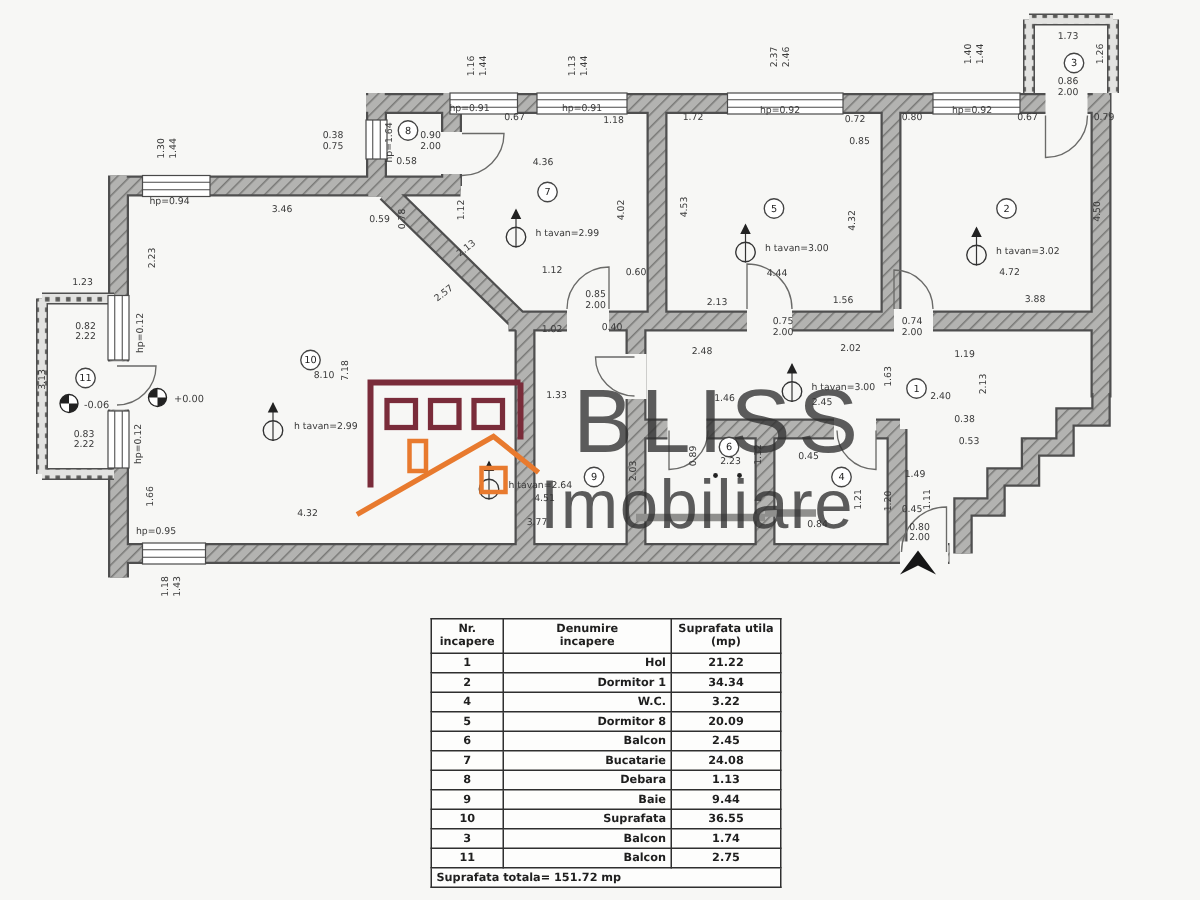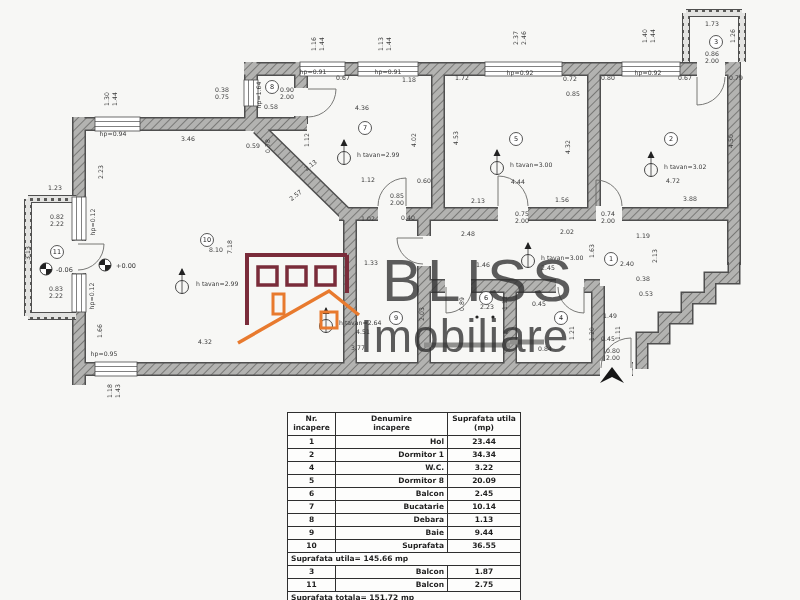--- a/index.html
+++ b/index.html
@@ -379,21 +379,21 @@
         <tr>
           <th class="c">Nr.<br>incapere</th>
           <th class="c">Denumire<br>incapere</th>
           <th class="c">Suprafata utila<br>(mp)</th>
         </tr>
       </thead>
   <tbody id="fp-tbody">
         <tr>
           <td class="c">1</td>
           <td class="l">Hol</td>
-          <td class="c">23.44</td>
+          <td class="c">21.22</td>
         </tr>
         <tr>
           <td class="c">2</td>
           <td class="l">Dormitor 1</td>
           <td class="c">34.34</td>
         </tr>
         <tr>
           <td class="c">4</td>
           <td class="l">W.C.</td>
           <td class="c">3.22</td>
@@ -404,44 +404,41 @@
           <td class="c">20.09</td>
         </tr>
         <tr>
           <td class="c">6</td>
           <td class="l">Balcon</td>
           <td class="c">2.45</td>
         </tr>
         <tr>
           <td class="c">7</td>
           <td class="l">Bucatarie</td>
-          <td class="c">10.14</td>
+          <td class="c">24.08</td>
         </tr>
         <tr>
           <td class="c">8</td>
           <td class="l">Debara</td>
           <td class="c">1.13</td>
         </tr>
         <tr>
           <td class="c">9</td>
           <td class="l">Baie</td>
           <td class="c">9.44</td>
         </tr>
         <tr>
           <td class="c">10</td>
           <td class="l">Suprafata</td>
           <td class="c">36.55</td>
         </tr>
         <tr>
-          <td colspan="3" class="merge">Suprafata utila= 145.66 mp</td>
-        </tr>
-        <tr>
           <td class="c">3</td>
           <td class="l">Balcon</td>
-          <td class="c">1.87</td>
+          <td class="c">1.74</td>
         </tr>
         <tr>
           <td class="c">11</td>
           <td class="l">Balcon</td>
           <td class="c">2.75</td>
         </tr>
         <tr>
           <td colspan="3" class="merge">Suprafata totala= 151.72 mp</td>
         </tr>
       </tbody>

